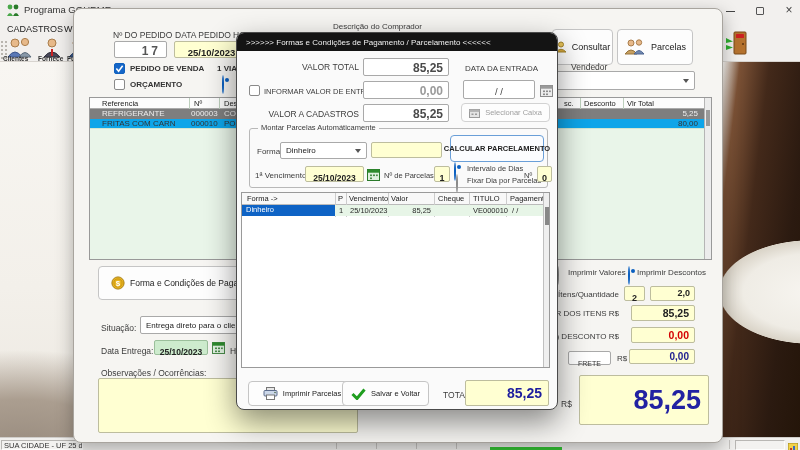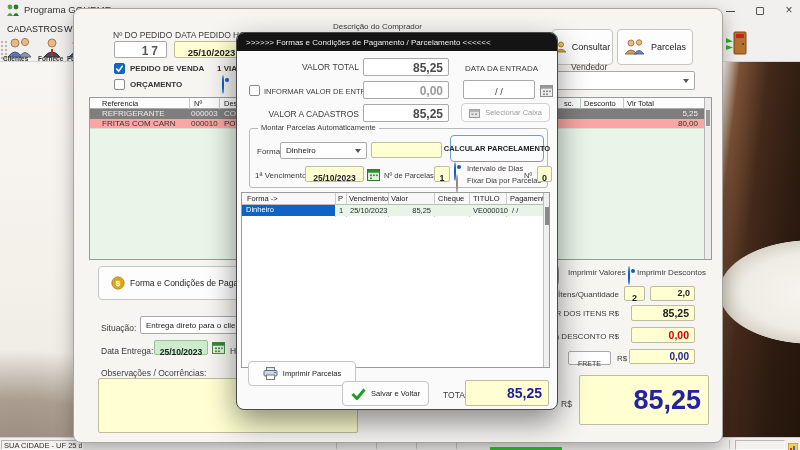--- a/index.html
+++ b/index.html
@@ -160,21 +160,21 @@
       <div class="vsep" style="left:99px;height:31px"></div>
       <div class="vsep" style="left:129px;height:31px"></div>
       <div class="vsep" style="left:490px;height:31px"></div>
       <div class="vsep" style="left:533px;height:31px"></div>
       <div style="position:absolute;left:0;top:11px;width:616px;height:10px;background:#7e7e7e">
         <span class="abs" style="left:12px;top:0;font-size:8px;color:#ededed;white-space:nowrap">REFRIGERANTE</span>
         <span class="abs" style="left:101px;top:0;font-size:8px;color:#ededed">000003</span>
         <span class="abs" style="left:134px;top:0;font-size:8px;color:#ededed;white-space:nowrap">COCA CO</span>
         <span class="abs" style="right:8px;top:0;font-size:8px;color:#ededed">5,25</span>
       </div>
-      <div style="position:absolute;left:0;top:21px;width:616px;height:10px;background:#fca5a5;border-bottom:1px solid #d2e6d2">
+      <div style="position:absolute;left:0;top:21px;width:616px;height:10px;background:#0ea5e9;border-bottom:1px solid #d2e6d2">
         <span class="abs" style="left:12px;top:0;font-size:8px;color:#333;white-space:nowrap">FRITAS COM CARN</span>
         <span class="abs" style="left:101px;top:0;font-size:8px;color:#333">000010</span>
         <span class="abs" style="left:134px;top:0;font-size:8px;color:#333;white-space:nowrap">PORÇÃO</span>
         <span class="abs" style="right:8px;top:0;font-size:8px;color:#333">80,00</span>
       </div>
       <div style="position:absolute;right:0;top:0;width:7px;height:100%;background:#ececec;border-left:1px solid #b5b5b5">
         <div style="position:absolute;left:1px;top:12px;width:4px;height:16px;background:#9a9a9a"></div>
       </div>
     </div>
 
@@ -382,21 +382,21 @@
         <span class="abs rlbl" style="left:146px;top:1px;width:43px;font-size:7.5px;color:#2a2a2a">85,25</span>
         <span class="abs" style="left:196px;top:1px;font-size:7.5px;color:#2a2a2a"></span>
         <span class="abs" style="left:231px;top:1px;font-size:7.5px;color:#2a2a2a">VE000010</span>
         <span class="abs" style="left:270px;top:1px;font-size:7.5px;color:#2a2a2a">/ /</span>
       </div>
       <div style="position:absolute;right:0;top:0;width:6px;height:100%;background:#efefef;border-left:1px solid #c0c0c0">
         <div able="true" style="position:absolute;left:1px;top:14px;width:4px;height:18px;background:#888"></div>
       </div>
     </div>
 
-    <div class="abs btn" style="left:11px;top:328px;width:108px;height:25px;font-size:7.5px">
+    <div class="abs btn" style="left:11px;top:348px;width:108px;height:25px;font-size:7.5px">
       <svg width="15" height="13" viewBox="0 0 15 13">
           <rect x="3.5" y="0.5" width="8" height="3" fill="#e8e8e8" stroke="#777"></rect>
           <rect x="1" y="3.5" width="13" height="5.5" rx="1" fill="#ccd8ea" stroke="#5c6c8c"></rect>
           <rect x="3.5" y="8" width="8" height="4.5" fill="#fff" stroke="#777"></rect>
           <circle cx="12" cy="5.5" r="0.8" fill="#4a6a4a"></circle>
         </svg>
       <span>Imprimir Parcelas</span>
     </div>
     <div class="abs btn" style="left:105px;top:348px;width:87px;height:25px;font-size:7.5px">
       <svg width="15" height="12" viewBox="0 0 15 12">

